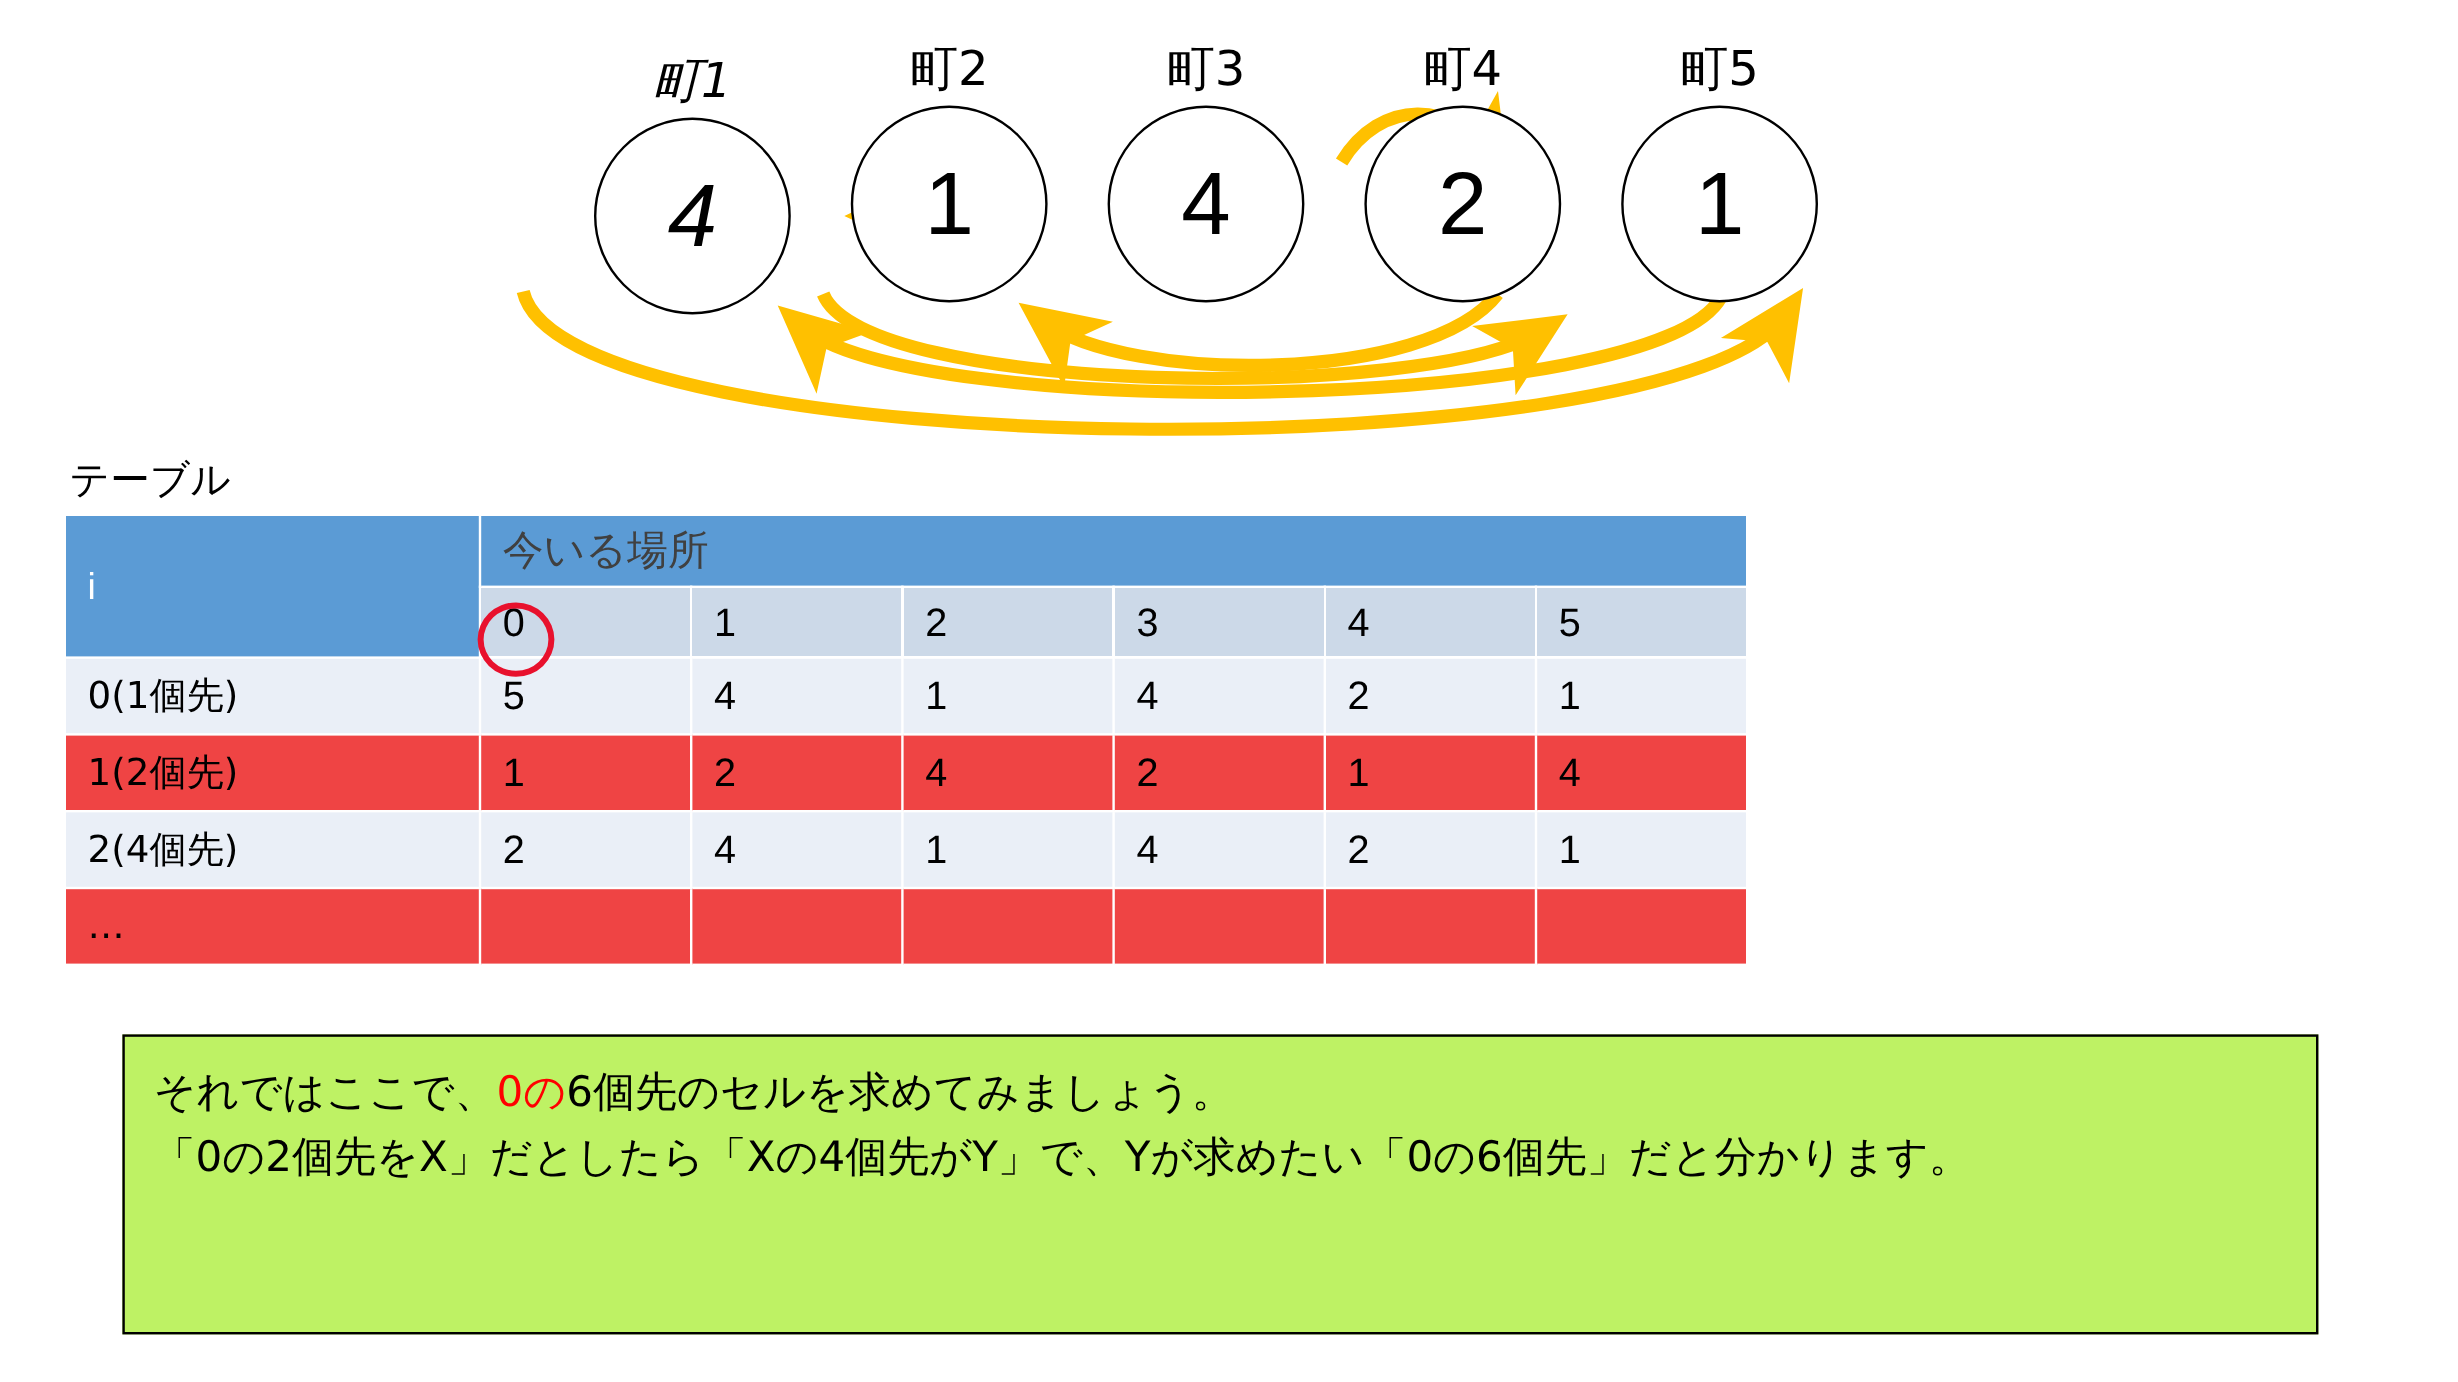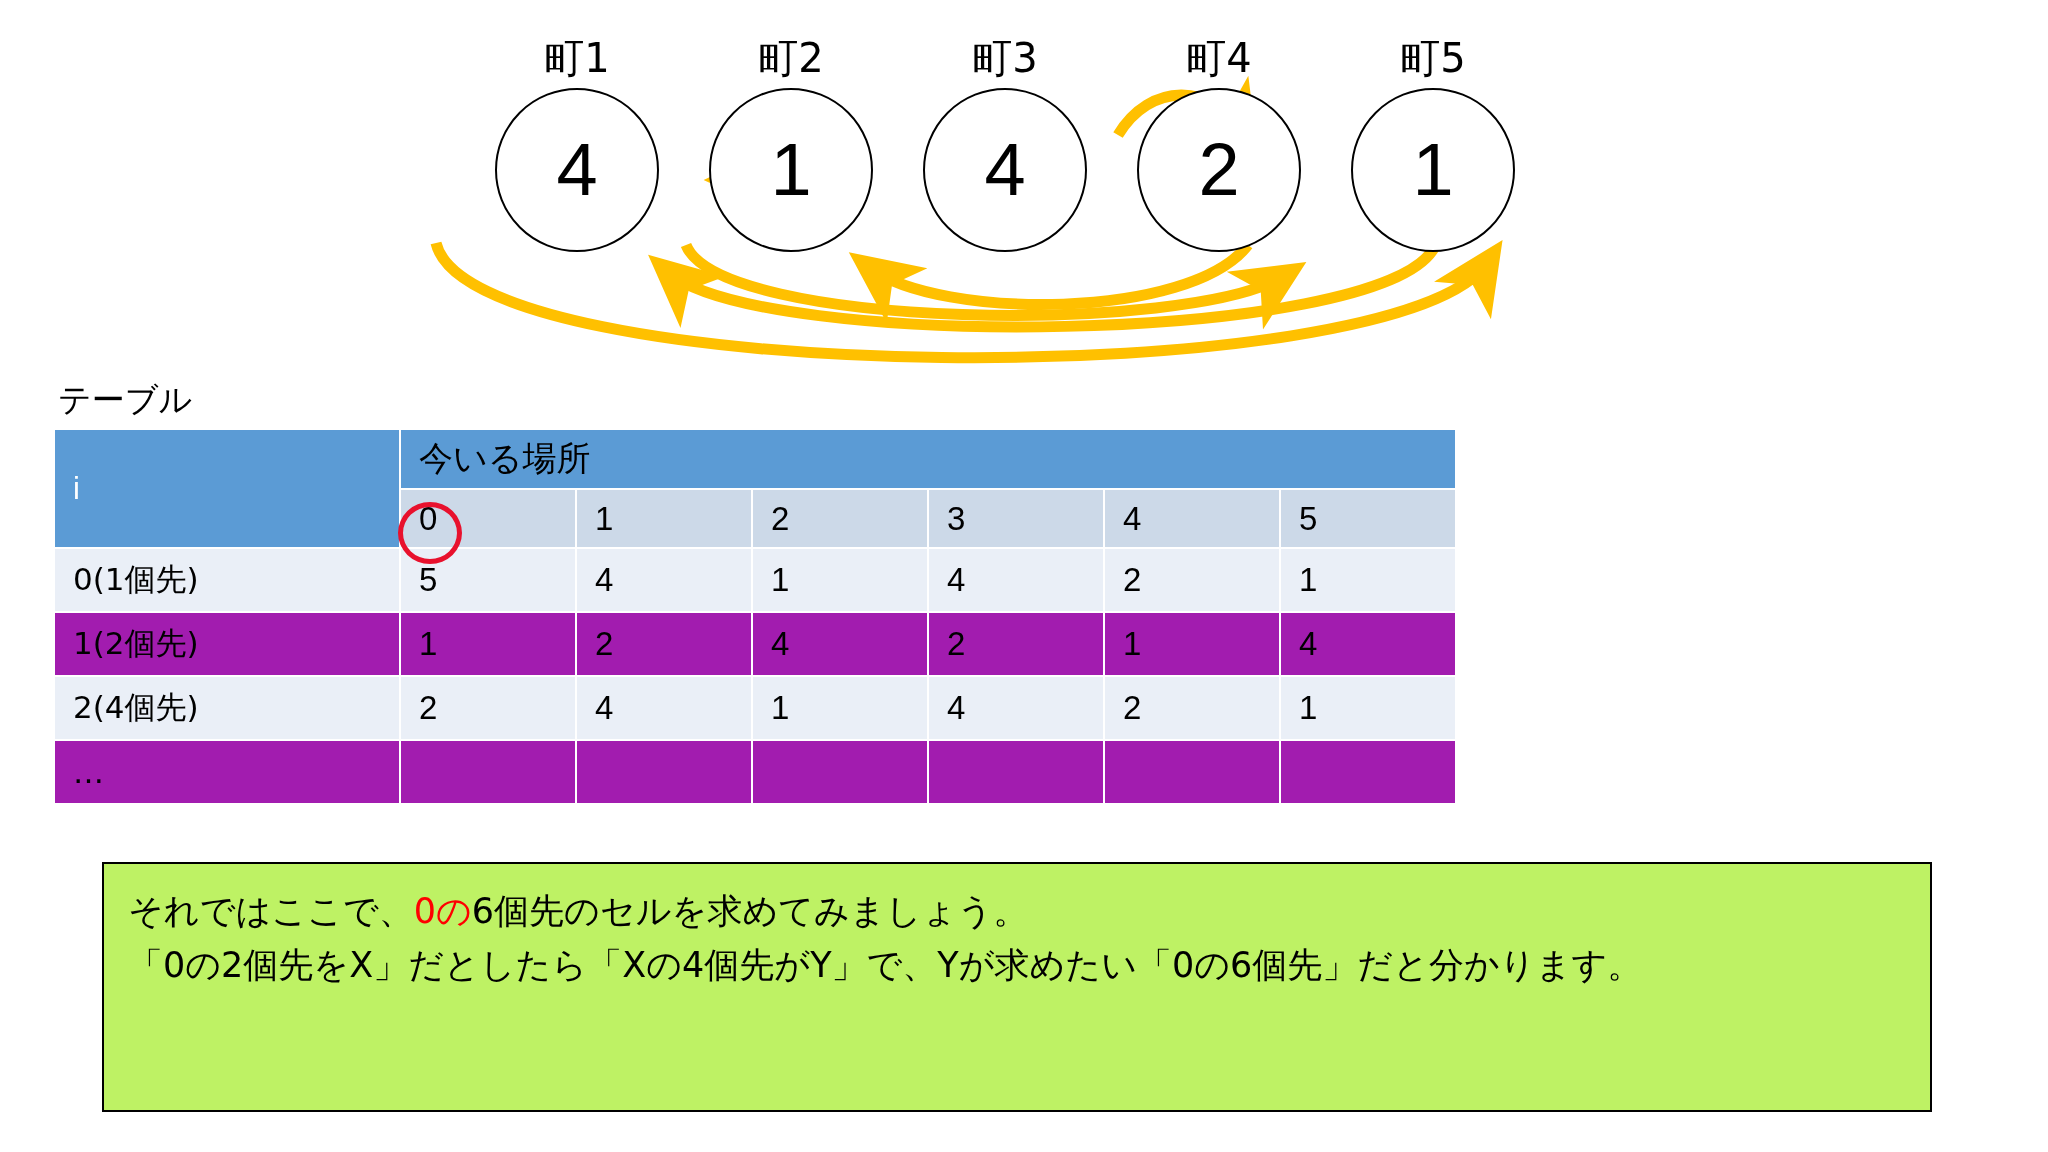--- a/index.html
+++ b/index.html
@@ -50,28 +50,28 @@
   #jump-table td,#jump-table th{
     padding:0 0 0 18px;
     text-align:left;
     vertical-align:middle;
     font-weight:normal;
     border:none;
   }
   .hdr-blue{background:#5b9bd5;color:#ffffff;}
   .hdr-i{height:115px;vertical-align:bottom;padding-bottom:22px;font-size:31px;}
   .hdr-title{
-    height:58px;color:#000000;font-weight:bold;font-size:34px;
+    height:58px;color:#404040;font-weight:bold;font-size:34px;
     text-align:center;padding-left:0;
     border-bottom:3px solid #000000;
     font-family:"DejaVu Sans","Liberation Sans",sans-serif;
   }
   .hdr-idx{background:#ccd9e8;height:57px;font-size:33px;position:relative;}
   .row-a td{background:#eaeff7;height:62px;}
-  .row-b td{background:#a21caf;height:62px;margin-left:32px;}
+  .row-b td{background:#ef4444;height:62px;margin-left:32px;}
   .rowlabel{
     font-family:"DejaVu Sans","Liberation Sans",sans-serif;
     font-size:31px;
   }
   #jump-table td{border-right:2px solid #ffffff;}
   #jump-table td:last-child{border-right:none;}
   #jump-table tr td{border-bottom:2px solid #ffffff;}
 
   
   #zero-highlight{
@@ -117,21 +117,21 @@
 
     <path d="M1248,245 C1190,320 940,320 870,268" fill="none" stroke="#FFC000" stroke-width="11" marker-end="url(#ah)"></path>
 
     <path d="M1434,248 C1380,345 760,352 668,272" fill="none" stroke="#FFC000" stroke-width="11" marker-end="url(#ah)"></path>
 
     <path d="M686,245 C720,330 1190,335 1284,276" fill="none" stroke="#FFC000" stroke-width="11" marker-end="url(#ah)"></path>
 
     <path d="M436,243 C470,390 1400,395 1488,262" fill="none" stroke="#FFC000" stroke-width="11" marker-end="url(#ah)"></path>
   </svg>
 
-  <div class="node-wrap" style="left:472px;top:38px;">
+  <div class="node-wrap" style="left:472px;top:48px;font-style:italic;">
     <div class="node-label">町1</div>
     <div class="node-circle">4</div>
   </div>
   <div class="node-wrap" style="left:686px;top:38px;">
     <div class="node-label">町2</div>
     <div class="node-circle">1</div>
   </div>
   <div class="node-wrap" style="left:900px;top:38px;">
     <div class="node-label">町3</div>
     <div class="node-circle">4</div>

